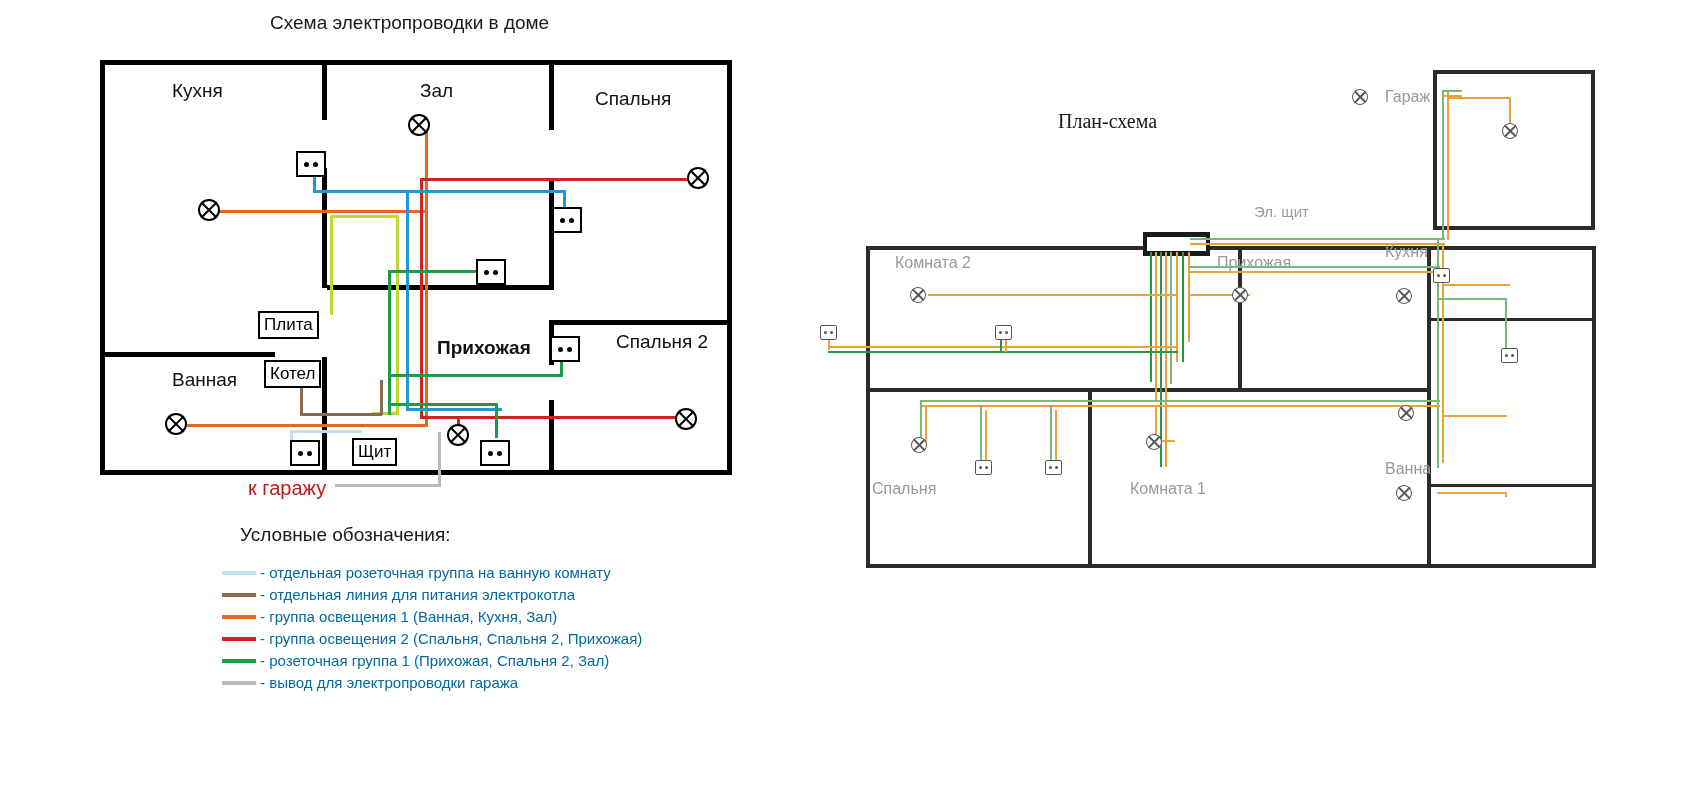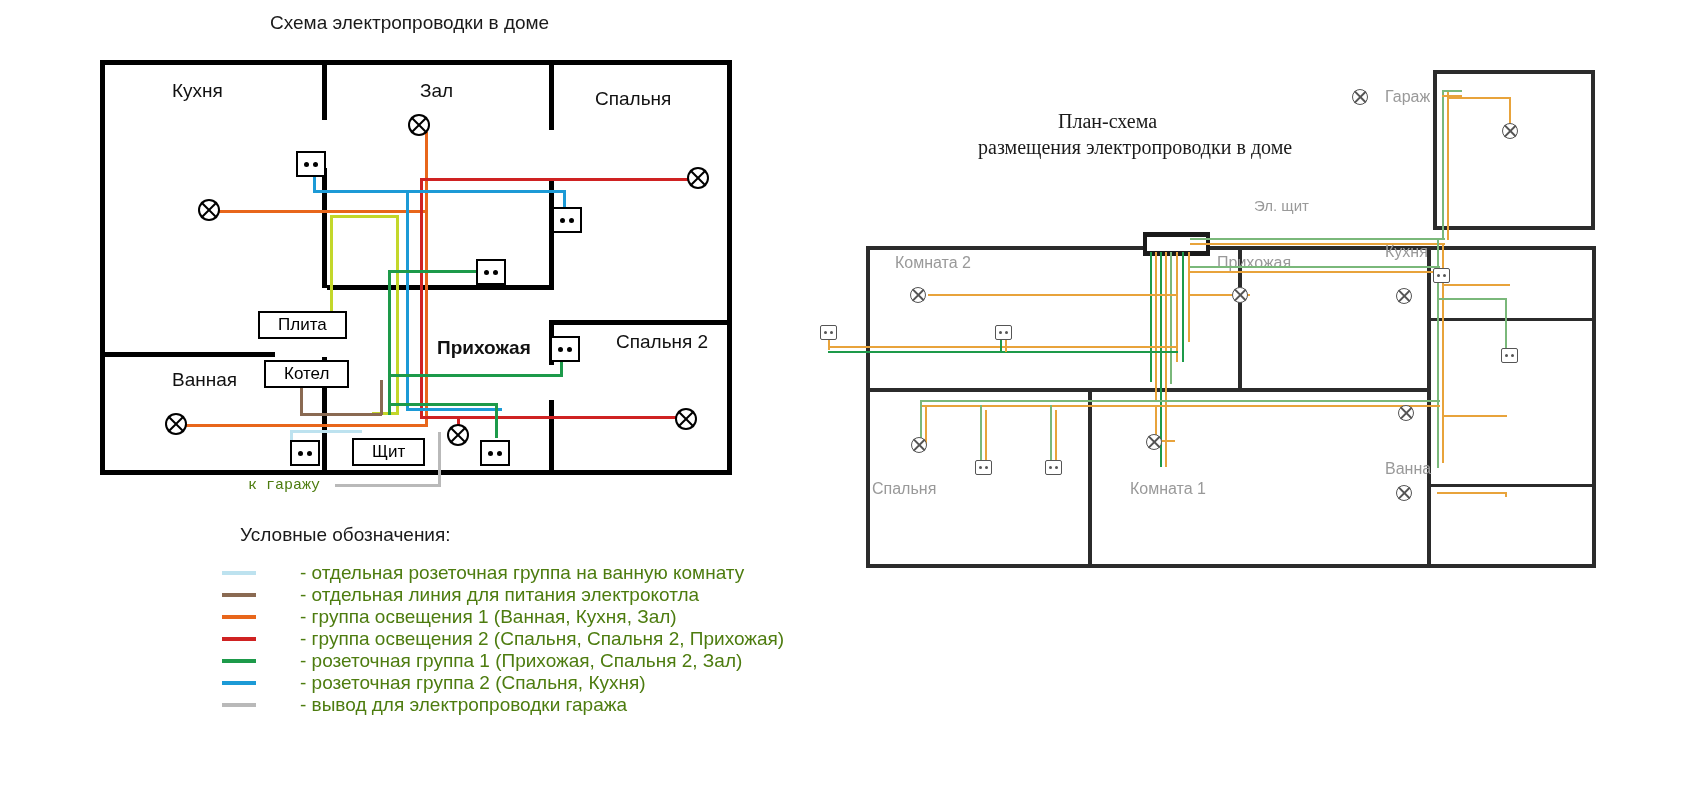--- a/index.html
+++ b/index.html
@@ -32,21 +32,21 @@
   }
   .room-label {
     font-size: 19px;
     color: #111;
   }
   .box-label {
     position: absolute;
     border: 2px solid #000;
     background: #fff;
     font-size: 17px;
-    padding: 2px 18px;
+    padding: 2px 4px;
     color: #000;
     white-space: nowrap;
   }
   
   .wall {
     position: absolute;
     background: #000;
   }
   
   .lamp {
@@ -112,24 +112,23 @@
     height: 21px;
     margin-bottom: 1px;
   }
   .leg-swatch {
     width: 34px;
     height: 4px;
     margin-right: 4px;
     flex: 0 0 auto;
   }
   .leg-text {
-    font-size: 19px;
-    color: #4d7c0f;
+    font-size: 15px;
+    color: #0369a1;
     white-space: nowrap;
-    margin-left: 40px;
   }
 
   
   #right-title1 {
     left: 1058px; top: 110px;
     font-size: 20px;
     font-family: "Liberation Serif", serif;
   }
   #right-title2 {
     left: 978px; top: 136px;
@@ -187,29 +186,28 @@
     position: absolute;
     background: #1a1a1a;
     border: 2px solid #1a1a1a;
   }
   .panel-box .inner {
     position: absolute;
     left: 2px; right: 2px; top: 3px; bottom: 3px;
     background: #fff;
   }
   #shield-label {
-    left: 1254px; top: 197px;
+    left: 1254px; top: 203px;
     font-size: 15px;
     color: #9a9a9a;
   }
   #garage-text {
     left: 248px; top: 477px;
-    font-size: 15px;
-    color: #4d7c0f;
-    font-family: Liberation Mono, monospace;
+    font-size: 20px;
+    color: #b91c1c;
   }
 </style>
 </head>
 <body>
 
 <div class="stage">
 
   <div class="lbl" id="left-title">Схема электропроводки в доме</div>
 
   <div class="wall" style="left:100px; top:60px; width:632px; height:5px;"></div>
@@ -328,31 +326,26 @@
     </div>
     <div class="leg-row">
       <span class="leg-swatch" style="background:#cf2222;"></span>
       <span class="leg-text">- группа освещения 2 (Спальня, Спальня 2, Прихожая)</span>
     </div>
     <div class="leg-row">
       <span class="leg-swatch" style="background:#1d9a4a;"></span>
       <span class="leg-text">- розеточная группа 1 (Прихожая, Спальня 2, Зал)</span>
     </div>
     <div class="leg-row">
-      <span class="leg-swatch" style="background:#1c9ad6;"></span>
-      <span class="leg-text">- розеточная группа 2 (Спальня, Кухня)</span>
-    </div>
-    <div class="leg-row">
       <span class="leg-swatch" style="background:#b9b9b9;"></span>
       <span class="leg-text">- вывод для электропроводки гаража</span>
     </div>
   </div>
 
   <div class="lbl" id="right-title1">План-схема</div>
-  <div class="lbl" id="right-title2">размещения электропроводки в доме</div>
 
   <div class="rwall" style="left:1433px; top:70px; width:162px; height:4px;"></div>
   <div class="rwall" style="left:1433px; top:70px; width:4px; height:160px;"></div>
   <div class="rwall" style="left:1591px; top:70px; width:4px; height:160px;"></div>
   <div class="rwall" style="left:1433px; top:226px; width:162px; height:4px;"></div>
 
   <div class="rwall" style="left:866px; top:246px; width:730px; height:4px;"></div>
   <div class="rwall" style="left:866px; top:246px; width:4px; height:322px;"></div>
   <div class="rwall" style="left:1592px; top:246px; width:4px; height:322px;"></div>
   <div class="rwall" style="left:866px; top:564px; width:730px; height:4px;"></div>

